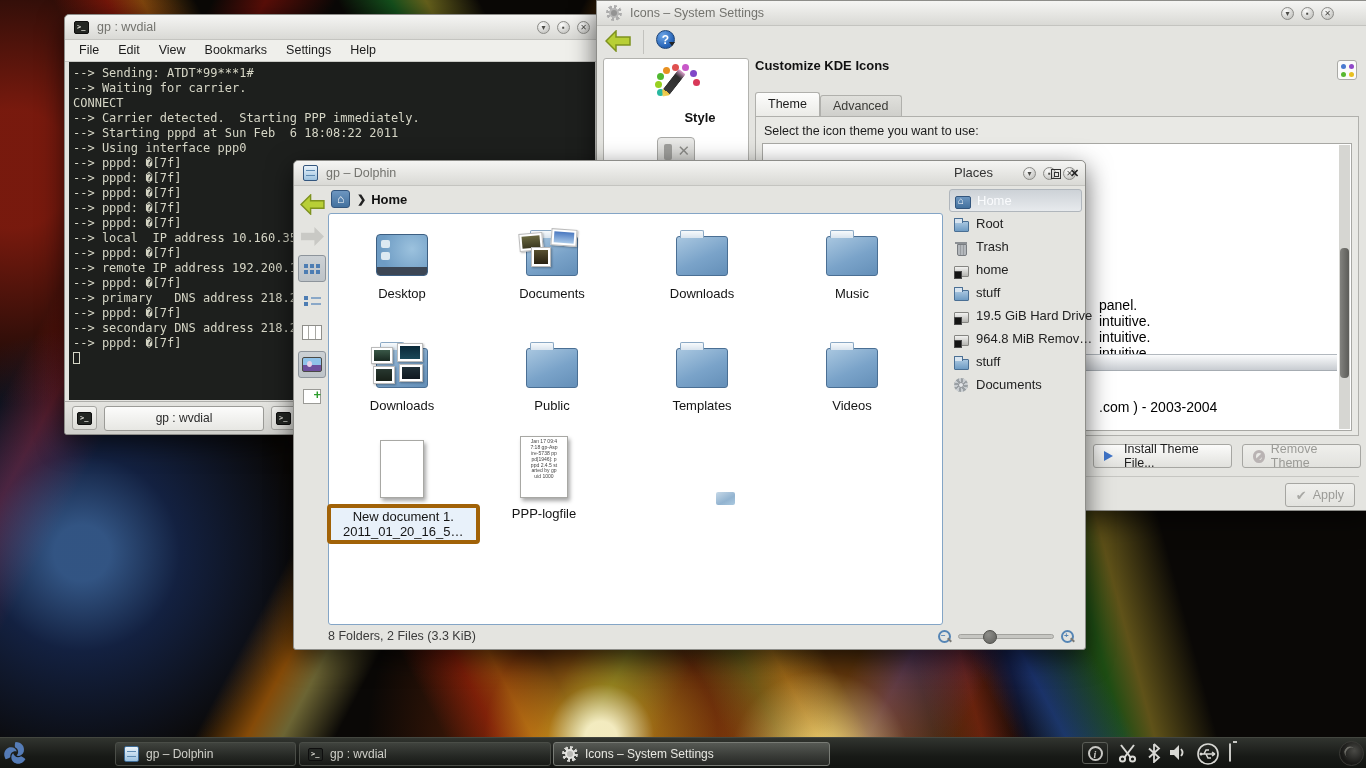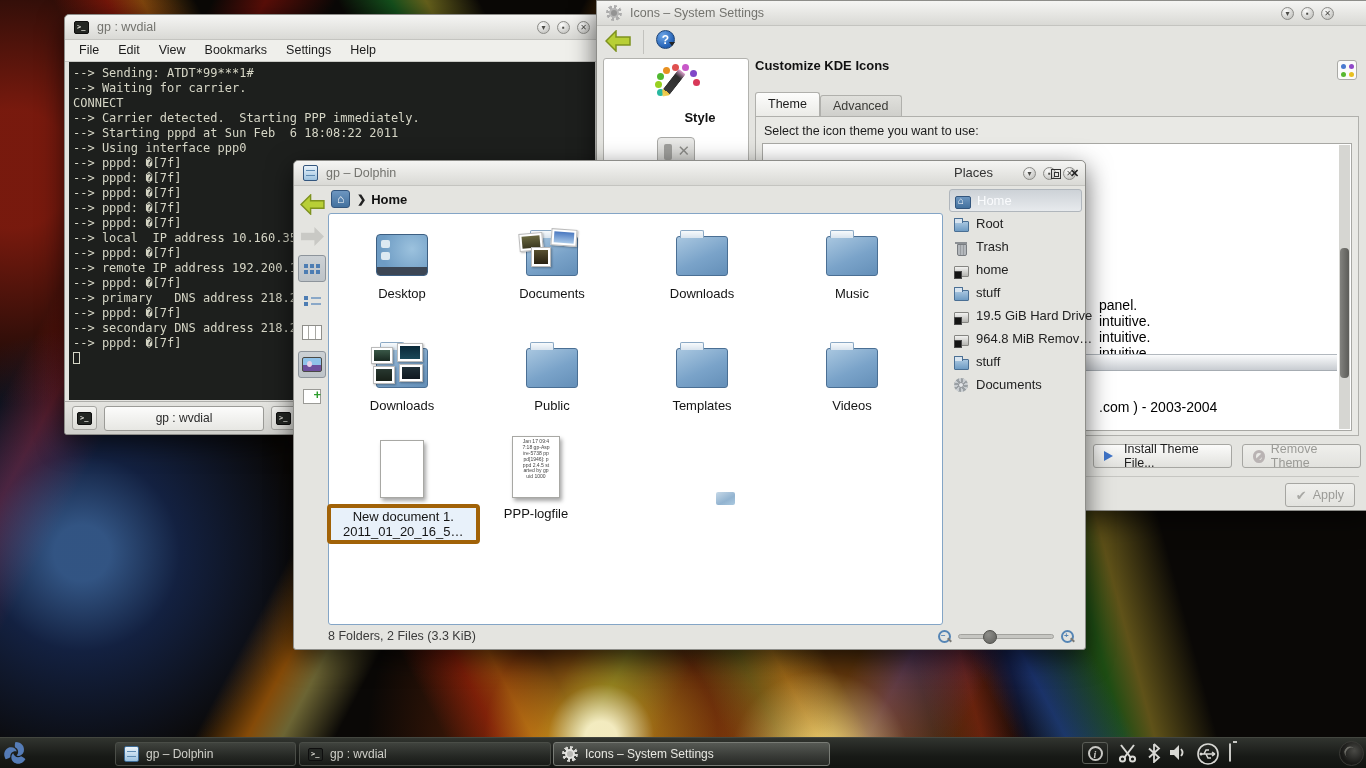--- a/index.html
+++ b/index.html
@@ -499,21 +499,21 @@
           </div>
         <div class="flabel">Templates</div>
       </div>
 
       <div class="cell" style="left:-2px;top:222px;">
         <div class="iconwrap" style="height:62px;">
             <span class="page" style="width:44px;height:58px;"></span>
           </div>
         <div style="margin-top:6px;"><span class="sel-label"><span>New document 1.</span><br><span>2011_01_20_16_5…</span></span></div>
       </div>
-      <div class="cell" style="left:132px;top:222px;">
+      <div class="cell" style="left:140px;top:222px;">
         <div class="iconwrap" style="height:62px;">
           <span class="page" style="width:48px;height:62px;overflow:hidden;">
             <span class="ppp-text" style="display:block;">
               <span style="display:block;">Jan 17 09:4</span>
               <span style="display:block;">7:18 gp-Asp</span>
               <span style="display:block;">ire-5738 pp</span>
               <span style="display:block;">pd[1946]: p</span>
               <span style="display:block;">ppd 2.4.5 st</span>
               <span style="display:block;">arted by gp</span>
               <span style="display:block;">uid 1000</span>

